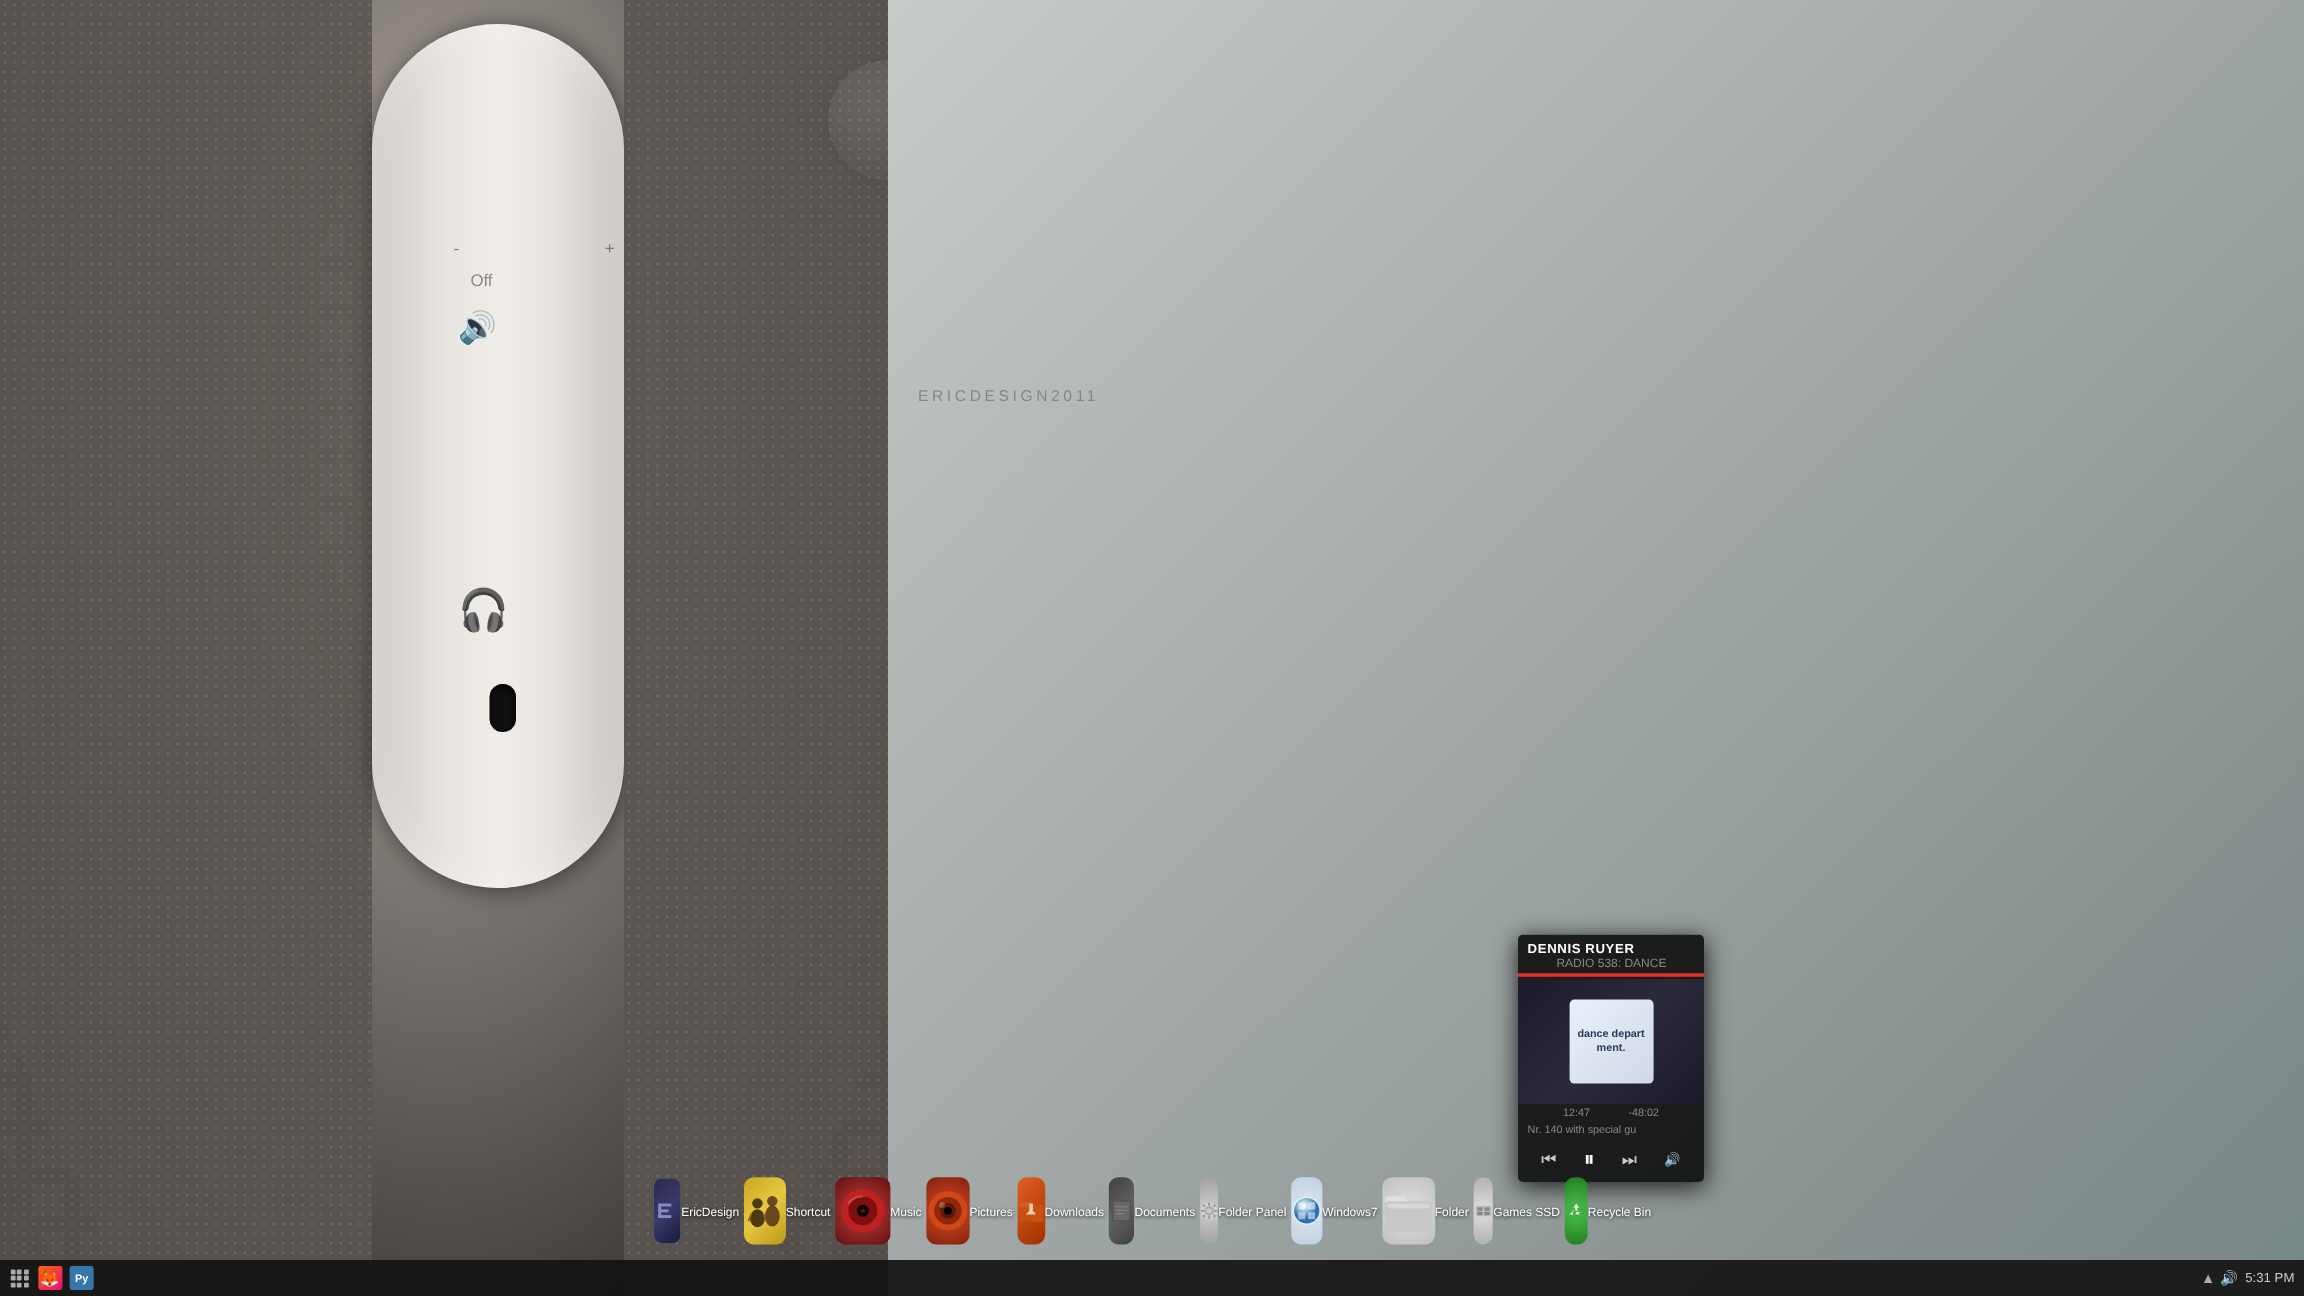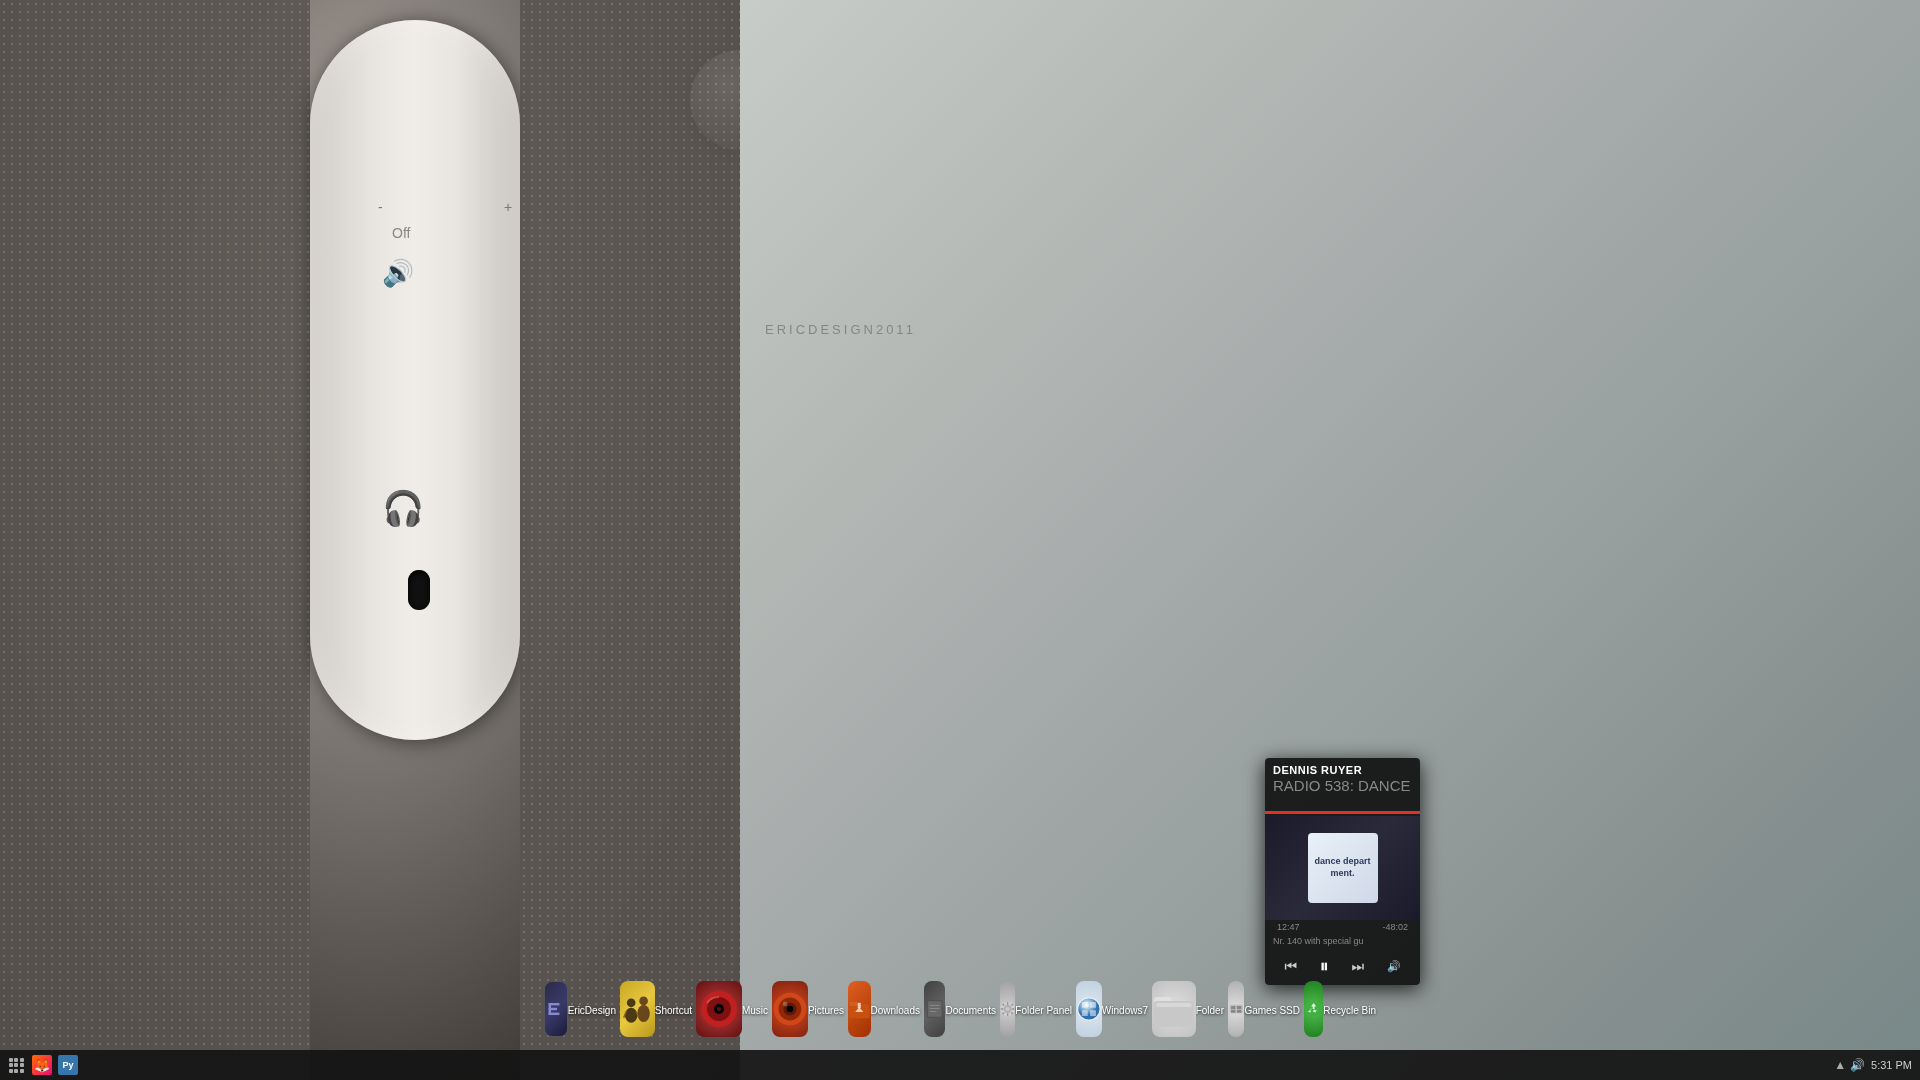--- a/index.html
+++ b/index.html
@@ -320,34 +320,35 @@
       right: 500px;
       bottom: 95px;
       width: 155px;
       background: rgba(10,10,10,0.88);
       border-radius: 4px;
       overflow: hidden;
       box-shadow: 0 4px 20px rgba(0,0,0,0.8);
     }
 
     .media-header {
-      padding: 6px 8px 17px;
+      padding: 6px 8px 2px;
     }
 
     .media-station {
       color: #fff;
       font-size: 11px;
       font-weight: 700;
       letter-spacing: 0.5px;
     }
 
     .media-show {
       color: #888;
-      font-size: 15px;
+      font-size: 10px;
       margin-top: 1px;
+      margin-left: 24px;
     }
 
     .media-album-art {
       width: 100%;
       height: 104px;
       background: linear-gradient(135deg, #1a1a2a 0%, #2a2a3a 50%, #1a1a2a 100%);
       display: flex;
       align-items: center;
       justify-content: center;
       position: relative;
@@ -364,22 +365,22 @@
       font-size: 10px;
       font-weight: bold;
       color: #2a3a5a;
       text-align: center;
       line-height: 1.2;
       padding: 4px;
     }
 
     .media-time-row {
       display: flex;
-      justify-content: space-between;
-      padding: 2px 12px;
+      justify-content: center;
+      padding: 2px 23px;
       gap: 32px;
     }
 
     .media-time {
       color: #888;
       font-size: 9px;
     }
 
     .media-description {
       padding: 2px 8px 4px;

